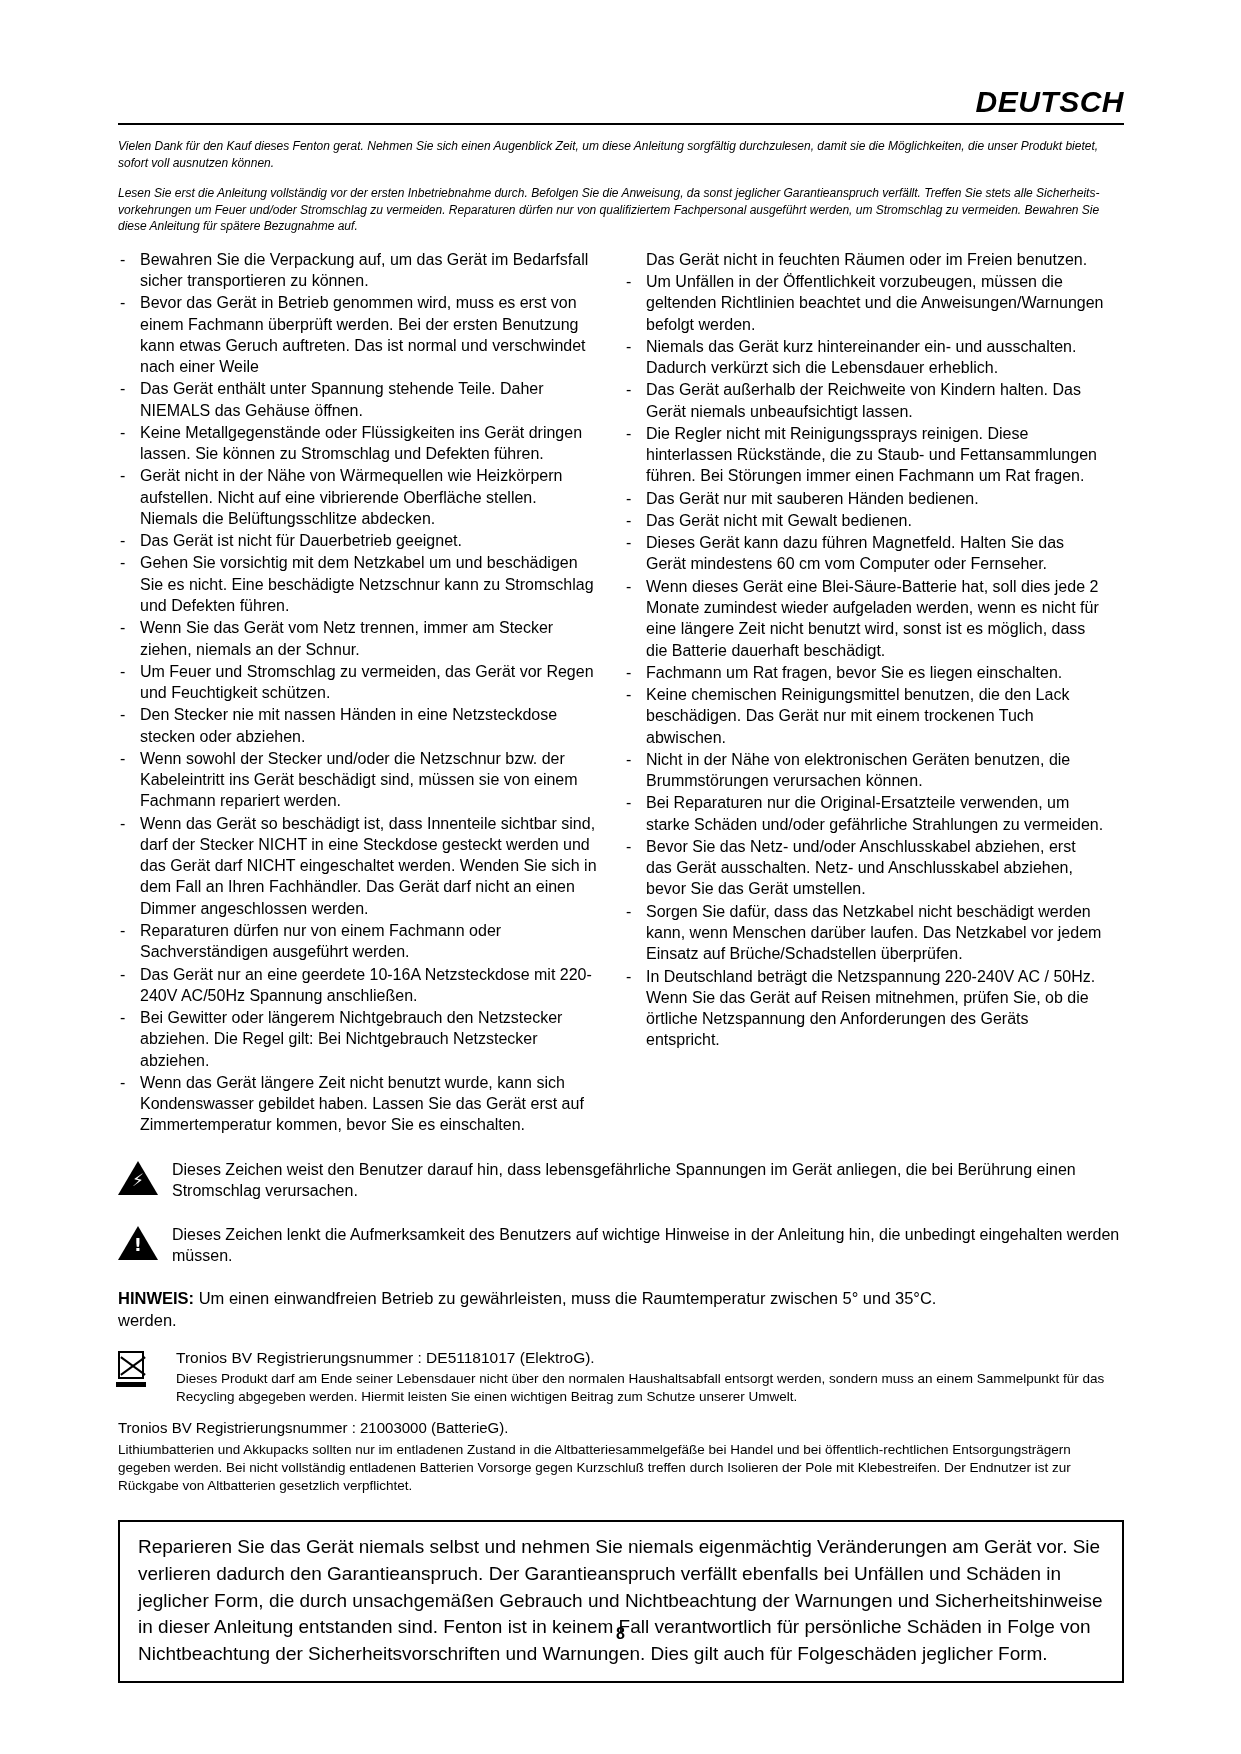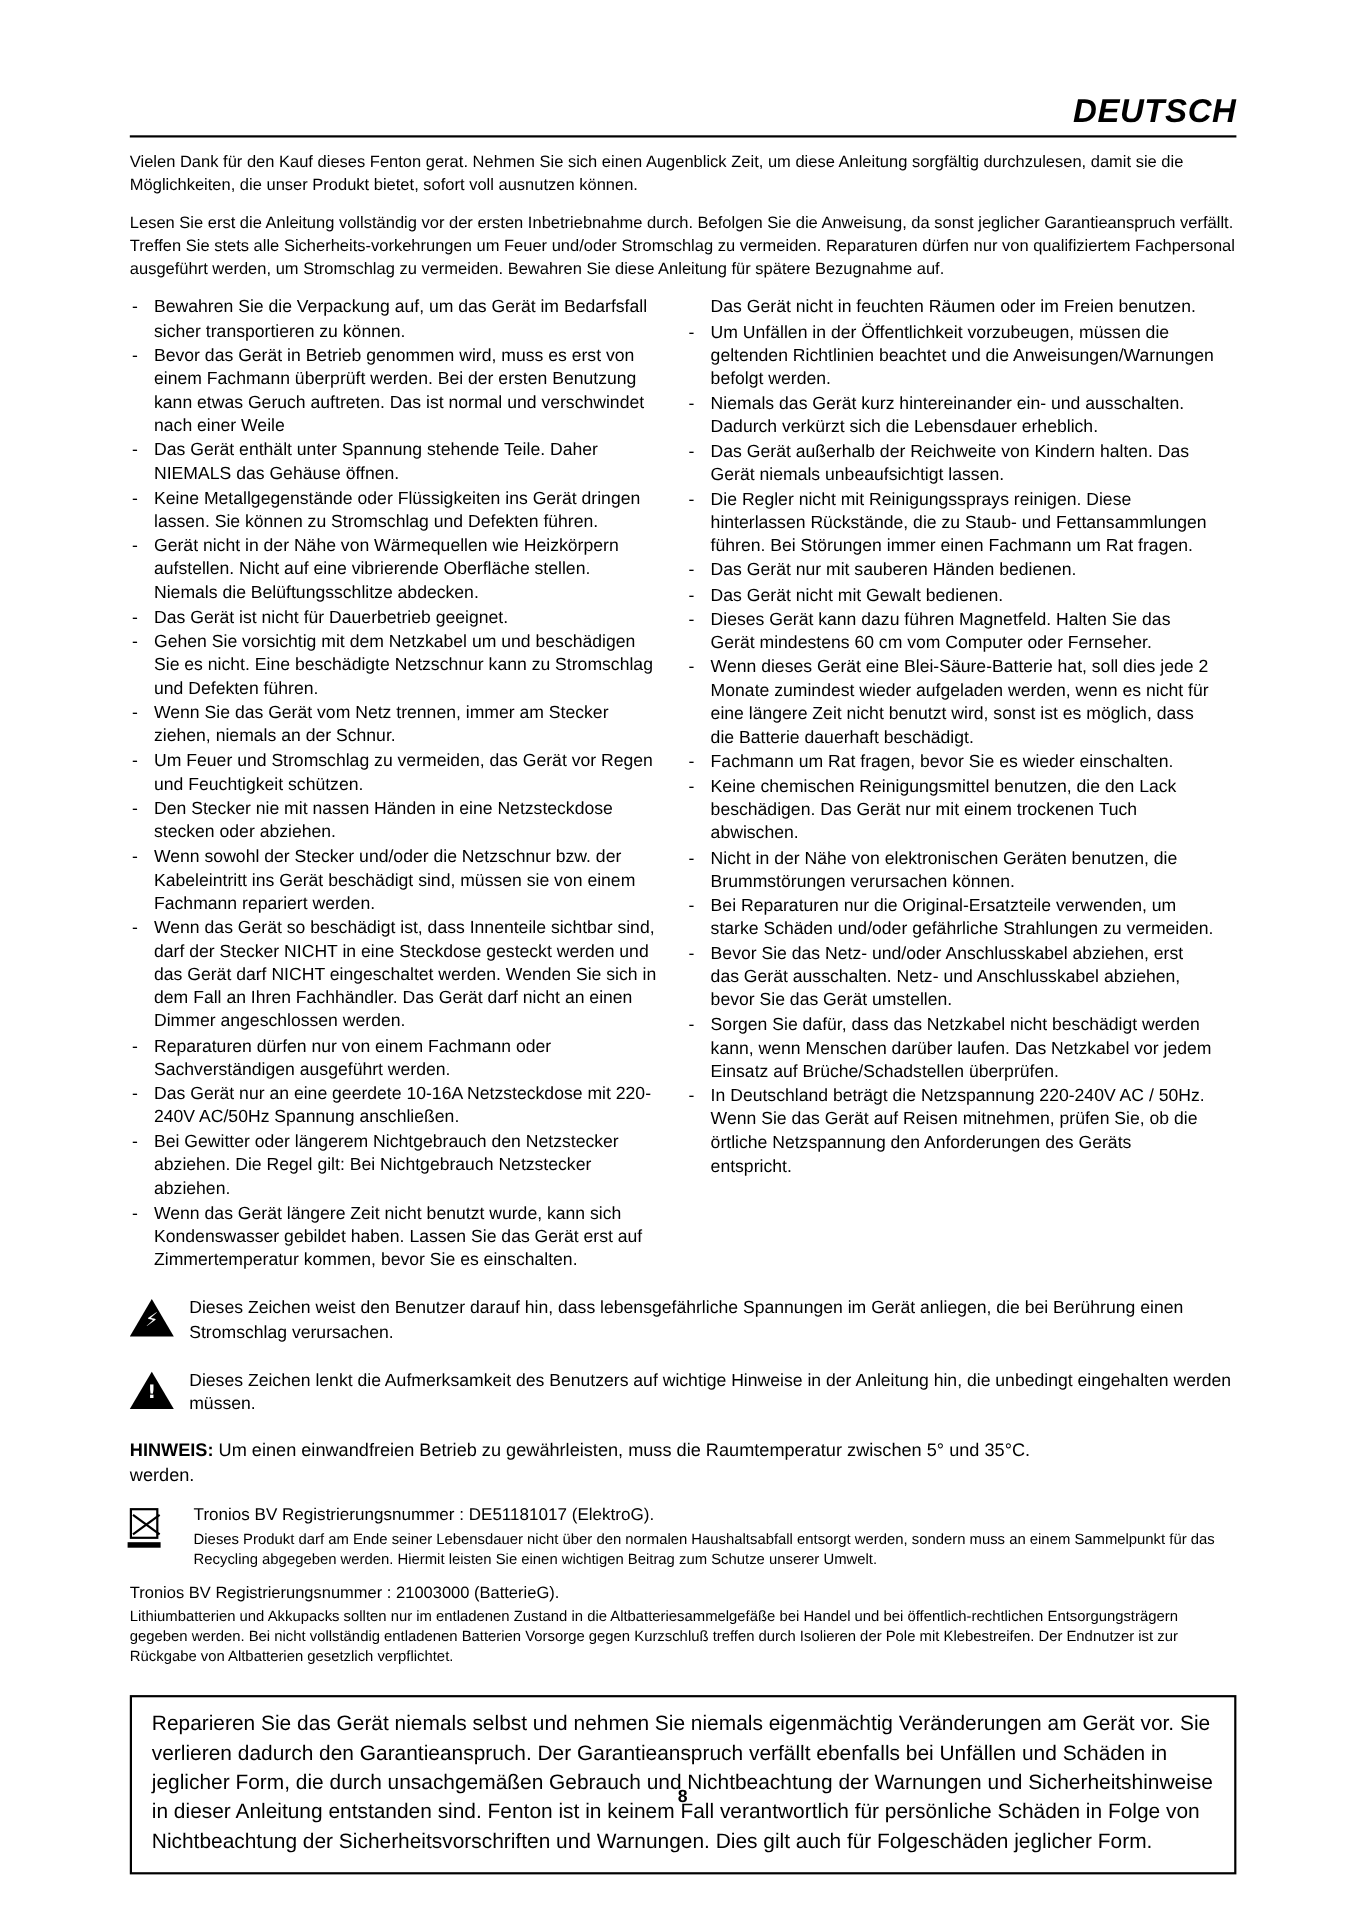--- a/index.html
+++ b/index.html
@@ -34,24 +34,25 @@
     font-style: italic;
     letter-spacing: 0.5px;
     padding-bottom: 4px;
   }
   .rule {
     border-bottom: 2px solid #000;
     width: 100%;
     margin-bottom: 13px;
   }
   p.intro {
-    font-size: 15px;
+    font-size: 12px;
     line-height: 1.38;
     margin: 0 0 14px 0;
     text-align: left;
+    font-style: italic;
   }
   .columns {
     display: flex;
     gap: 26px;
     margin-top: 10px;
   }
   .col {
     width: 480px;
   }
   ul.bullets {
@@ -214,21 +215,21 @@
         <ul class="bullets">
           <li class="nodash"><span>Das Gerät nicht in feuchten Räumen oder im Freien benutzen.</span></li>
           <li><span class="dash">-</span><span>Um Unfällen in der Öffentlichkeit vorzubeugen, müssen die geltenden Richtlinien beachtet und die Anweisungen/Warnungen befolgt werden.</span></li>
           <li><span class="dash">-</span><span>Niemals das Gerät kurz hintereinander ein- und ausschalten. Dadurch verkürzt sich die Lebensdauer erheblich.</span></li>
           <li><span class="dash">-</span><span>Das Gerät außerhalb der Reichweite von Kindern halten. Das Gerät niemals unbeaufsichtigt lassen.</span></li>
           <li><span class="dash">-</span><span>Die Regler nicht mit Reinigungssprays reinigen. Diese hinterlassen Rückstände, die zu Staub- und Fettansammlungen führen. Bei Störungen immer einen Fachmann um Rat fragen.</span></li>
           <li><span class="dash">-</span><span>Das Gerät nur mit sauberen Händen bedienen.</span></li>
           <li><span class="dash">-</span><span>Das Gerät nicht mit Gewalt bedienen.</span></li>
           <li><span class="dash">-</span><span>Dieses Gerät kann dazu führen Magnetfeld. Halten Sie das Gerät mindestens 60 cm vom Computer oder Fernseher.</span></li>
           <li><span class="dash">-</span><span>Wenn dieses Gerät eine Blei-Säure-Batterie hat, soll dies jede 2 Monate zumindest wieder aufgeladen werden, wenn es nicht für eine längere Zeit nicht benutzt wird, sonst ist es möglich, dass die Batterie dauerhaft beschädigt.</span></li>
-          <li><span class="dash">-</span><span>Fachmann um Rat fragen, bevor Sie es wieder einschalten.</span></li>
+          <li><span class="dash">-</span><span>Fachmann um Rat fragen, bevor Sie es liegen einschalten.</span></li>
           <li><span class="dash">-</span><span>Keine chemischen Reinigungsmittel benutzen, die den Lack beschädigen. Das Gerät nur mit einem trockenen Tuch abwischen.</span></li>
           <li><span class="dash">-</span><span>Nicht in der Nähe von elektronischen Geräten benutzen, die Brummstörungen verursachen können.</span></li>
           <li><span class="dash">-</span><span>Bei Reparaturen nur die Original-Ersatzteile verwenden, um starke Schäden und/oder gefährliche Strahlungen zu vermeiden.</span></li>
           <li><span class="dash">-</span><span>Bevor Sie das Netz- und/oder Anschlusskabel abziehen, erst das Gerät ausschalten. Netz- und Anschlusskabel abziehen, bevor Sie das Gerät umstellen.</span></li>
           <li><span class="dash">-</span><span>Sorgen Sie dafür, dass das Netzkabel nicht beschädigt werden kann, wenn Menschen darüber laufen. Das Netzkabel vor jedem Einsatz auf Brüche/Schadstellen überprüfen.</span></li>
           <li><span class="dash">-</span><span>In Deutschland beträgt die Netzspannung 220-240V AC / 50Hz. Wenn Sie das Gerät auf Reisen mitnehmen, prüfen Sie, ob die örtliche Netzspannung den Anforderungen des Geräts entspricht.</span></li>
         </ul>
       </div>
     </div>
 

